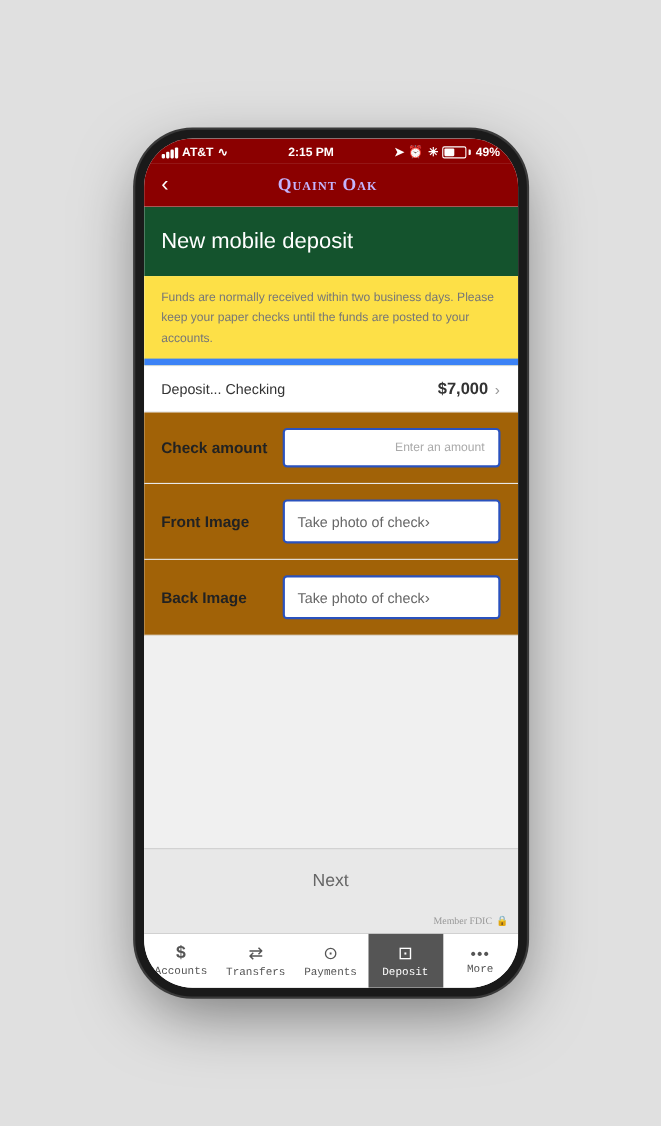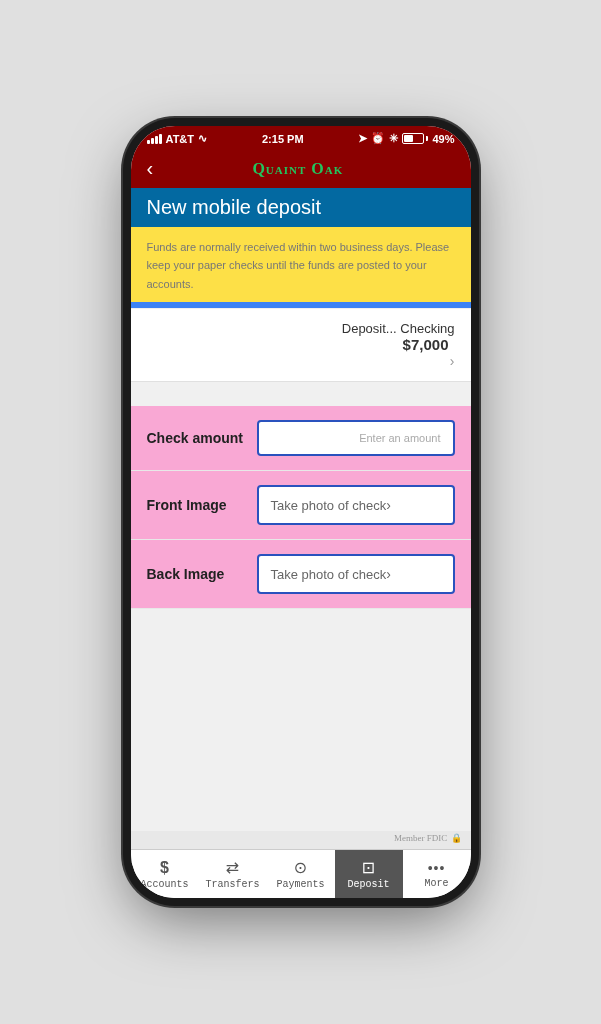--- a/index.html
+++ b/index.html
@@ -81,81 +81,80 @@
     }
     .back-btn {
       color: #fff;
       font-size: 20px;
       cursor: pointer;
       margin-right: 8px;
     }
     .nav-title {
       flex: 1;
       text-align: center;
-      color: #22c55e;
+      color: #c4b5fd;
       font-size: 16px;
       font-weight: 700;
       letter-spacing: 1px;
       font-variant: small-caps;
       font-family: Georgia, serif;
       margin-right: 20px;
     }
     .page-content {
       flex: 1;
       overflow-y: auto;
       background: #f0f0f0;
       display: flex;
       flex-direction: column;
     }
     .page-header {
-      background: #0369a1;
-      padding: 8px 16px;
+      background: #14532d;
+      padding: 20px 16px;
     }
     .page-title {
       color: #fff;
       font-size: 20px;
       font-weight: 400;
     }
     .info-section {
       background: #fde047;
       padding: 10px 16px;
       border-bottom: 6px solid #3b82f6;
     }
     .info-text {
       font-size: 11px;
       color: #777;
       line-height: 1.4;
     }
     .deposit-row {
       background: #fff;
       display: flex;
-      align-items: flex-end;
+      align-items: center;
       padding: 12px 16px;
       border-bottom: 1px solid #e0e0e0;
       margin-top: 1px;
-      flex-direction: column;
     }
     .deposit-label {
       font-size: 13px;
       color: #333;
       flex: 1;
     }
     .deposit-amount {
       font-size: 15px;
       font-weight: 700;
       color: #333;
       margin-right: 6px;
     }
     .chevron-right {
       color: #999;
       font-size: 14px;
     }
     .form-section {
-      background: #f9a8d4;
-      margin-top: 24px;
+      background: #a16207;
+      margin-top: 0;
     }
     .form-row {
       display: flex;
       align-items: center;
       padding: 14px 16px;
       border-bottom: 1px solid #e8e8e8;
       min-height: 60px;
     }
     .form-label {
       font-size: 14px;
@@ -325,20 +324,23 @@
         <div class="form-input-box">
           <span class="photo-text">Take photo of check</span>
           <span style="color:#666; font-size:14px;">›</span>
         </div>
       </div>
 
     </div>
 
     <div class="spacer"></div>
 
+    <div class="next-section">
+      <button class="next-btn">Next</button>
+    </div>
     <div class="member-fdic">
       <span>Member FDIC</span>
       <span>🔒</span>
     </div>
 
   </div>
 
   <div class="tab-bar">
 
     <div class="tab-item">

